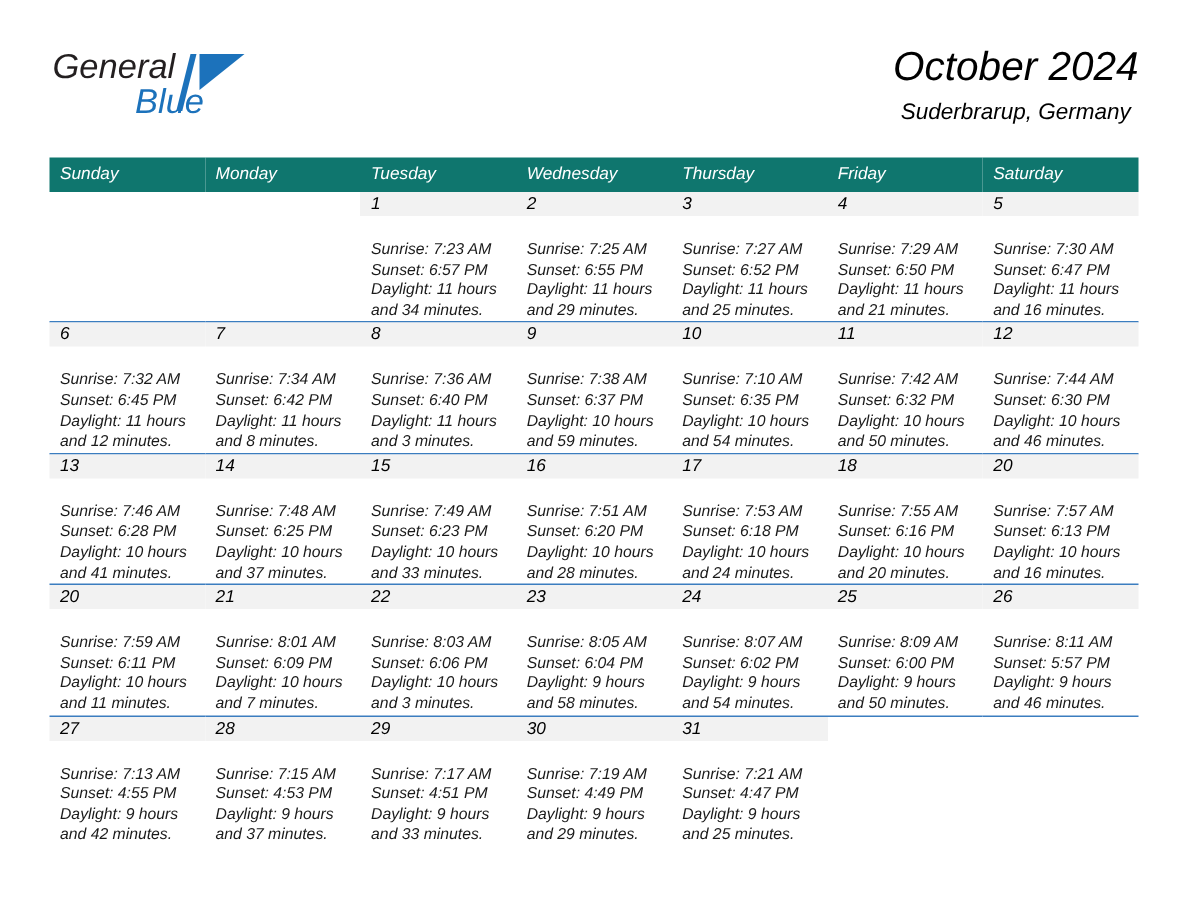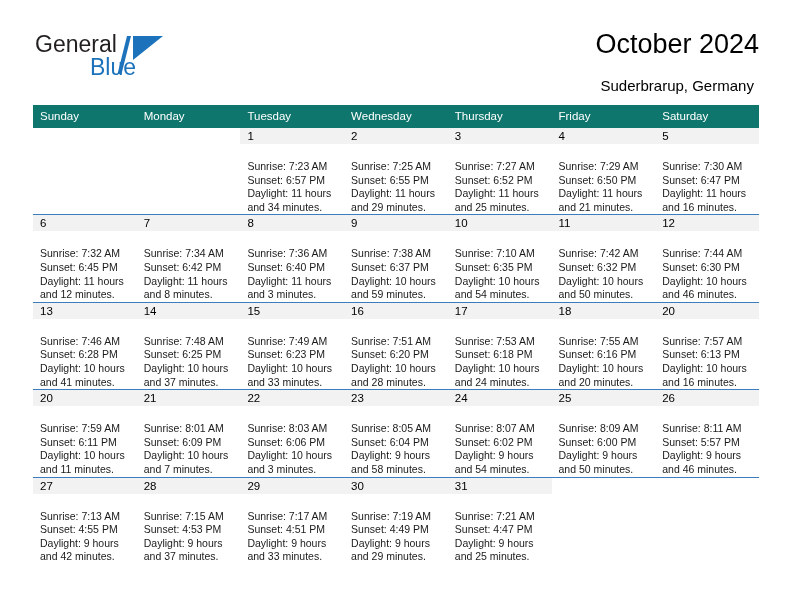--- a/index.html
+++ b/index.html
@@ -13,20 +13,21 @@
     height: 612px;
     font-family: "Liberation Sans", sans-serif;
     color: #000000;
     overflow: hidden;
   }
   .page {
     position: relative;
     width: 792px;
     height: 476px;
     box-sizing: border-box;
+    font-style: italic;
   }
 
   
   .top-header {
     position: absolute;
     left: 33px;
     top: 28px;
     right: 33px;
     height: 72px;
   }
@@ -90,21 +91,21 @@
   .cal-title {
     font-size: 27px;
     color: #000000;
     line-height: 32px;
     white-space: nowrap;
   }
   .cal-subtitle {
     font-size: 15px;
     color: #000000;
     line-height: 20px;
-    margin-top: 16px;
+    margin-top: 5px;
     white-space: nowrap;
   }
 
   
   .calendar {
     position: absolute;
     left: 33px;
     top: 105px;
     width: 726px;
     border-collapse: collapse;

